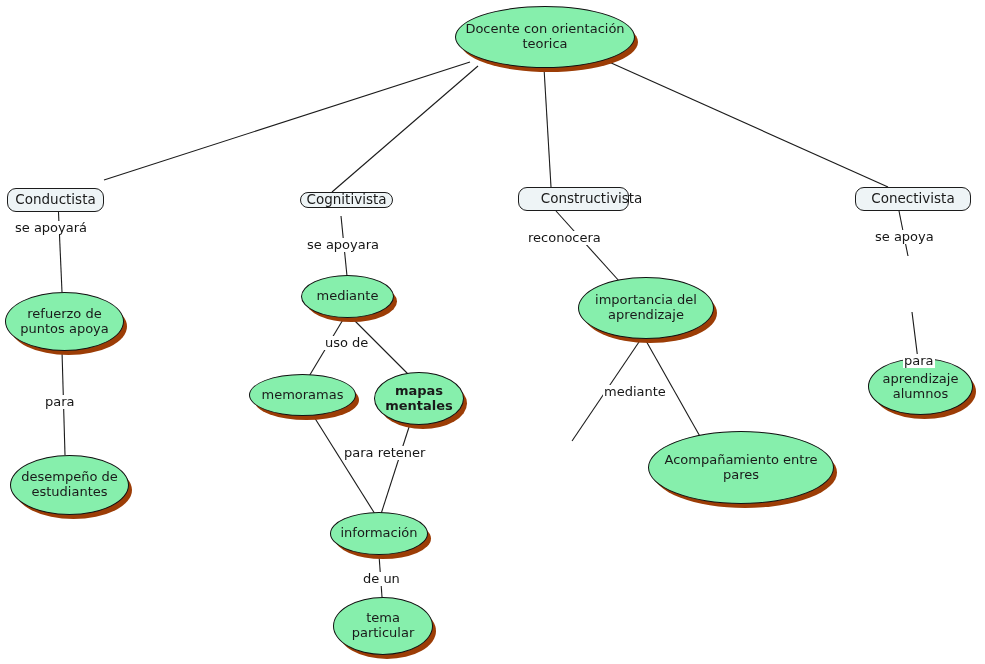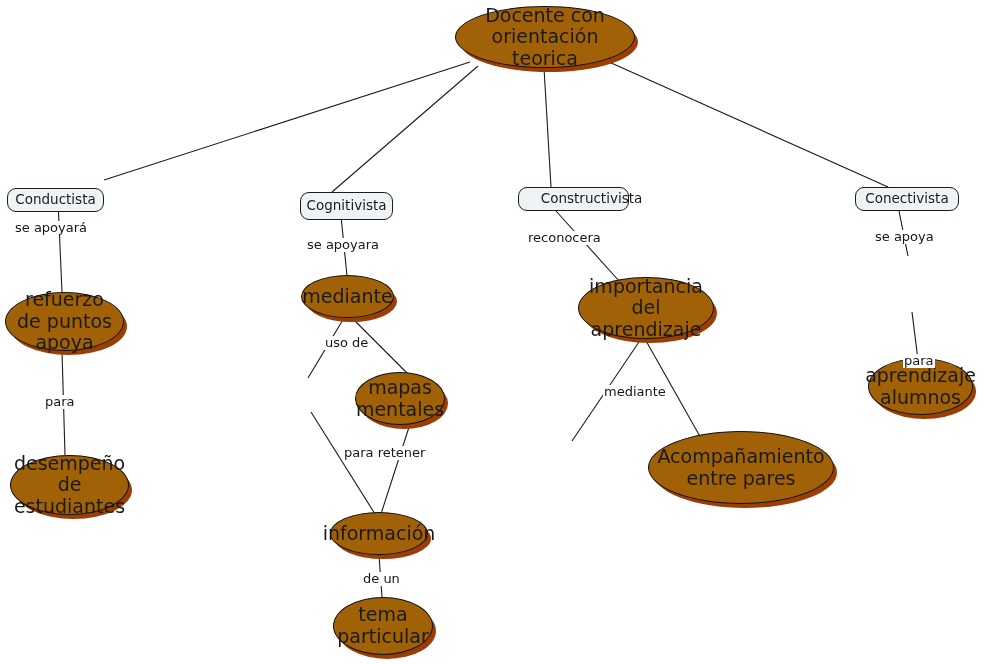--- a/index.html
+++ b/index.html
@@ -30,25 +30,25 @@
     box-sizing: border-box;
     display: flex;
     align-items: center;
     justify-content: center;
     text-align: center;
     color: #1a1a1a;
     line-height: 1.14;
     z-index: 3;
   }
   .ellipse {
-    background: #a16207;
+    background: #86efac;
     border: 1.4px solid #111111;
     border-radius: 50%;
     box-shadow: 4px 5px 0 -1px #9c3d06;
-    font-size: 19px;
+    font-size: 13px;
     padding: 0 9px;
   }
   .rbox {
     background: #eef4f6;
     border: 1.5px solid #1c1c1c;
     border-radius: 9px;
     font-size: 13.5px;
     padding: 0 8px;
   }
   .link-label {
@@ -89,46 +89,49 @@
     </svg>
 
   <div class="node ellipse" style="left:455px;top:6px;width:180px;height:62px;">
     <span>Docente con orientación teorica</span>
   </div>
 
   <div class="node rbox" style="left:7px;top:177px;width:97px;height:24px;margin-top:11px;">
     <span>Conductista</span>
   </div>
 
-  <div class="node rbox" style="left:300px;top:192px;width:93px;height:28px;">
+  <div class="node rbox" style="left:300px;top:192px;width:93px;height:16px;">
     <span>Cognitivista</span>
   </div>
 
   <div class="node rbox" style="left:518px;top:187px;width:111px;height:24px;padding-left:44px;">
     <span>Constructivista</span>
   </div>
 
-  <div class="node rbox" style="left:855px;top:187px;width:104px;height:24px;">
+  <div class="node rbox" style="left:855px;top:187px;width:116px;height:24px;">
     <span>Conectivista</span>
   </div>
 
   <div class="node ellipse" style="left:5px;top:292px;width:119px;height:59px;">
     <span>refuerzo de puntos apoya</span>
   </div>
 
   <div class="node ellipse" style="left:10px;top:455px;width:119px;height:60px;">
     <span>desempeño de estudiantes</span>
   </div>
 
   <div class="node ellipse" style="left:301px;top:275px;width:93px;height:43px;">
     <span>mediante</span>
   </div>
 
+  <div class="node ellipse" style="left:249px;top:374px;width:107px;height:42px;">
+    <span>memoramas</span>
+  </div>
 
-  <div class="node ellipse" style="left:355px;top:372px;width:90px;height:53px;">
+  <div class="node ellipse" style="left:374px;top:372px;width:90px;height:53px;font-weight:bold;">
     <span>mapas mentales</span>
   </div>
 
   <div class="node ellipse" style="left:330px;top:512px;width:98px;height:43px;">
     <span>información</span>
   </div>
 
   <div class="node ellipse" style="left:333px;top:597px;width:100px;height:58px;">
     <span>tema particular</span>
   </div>

